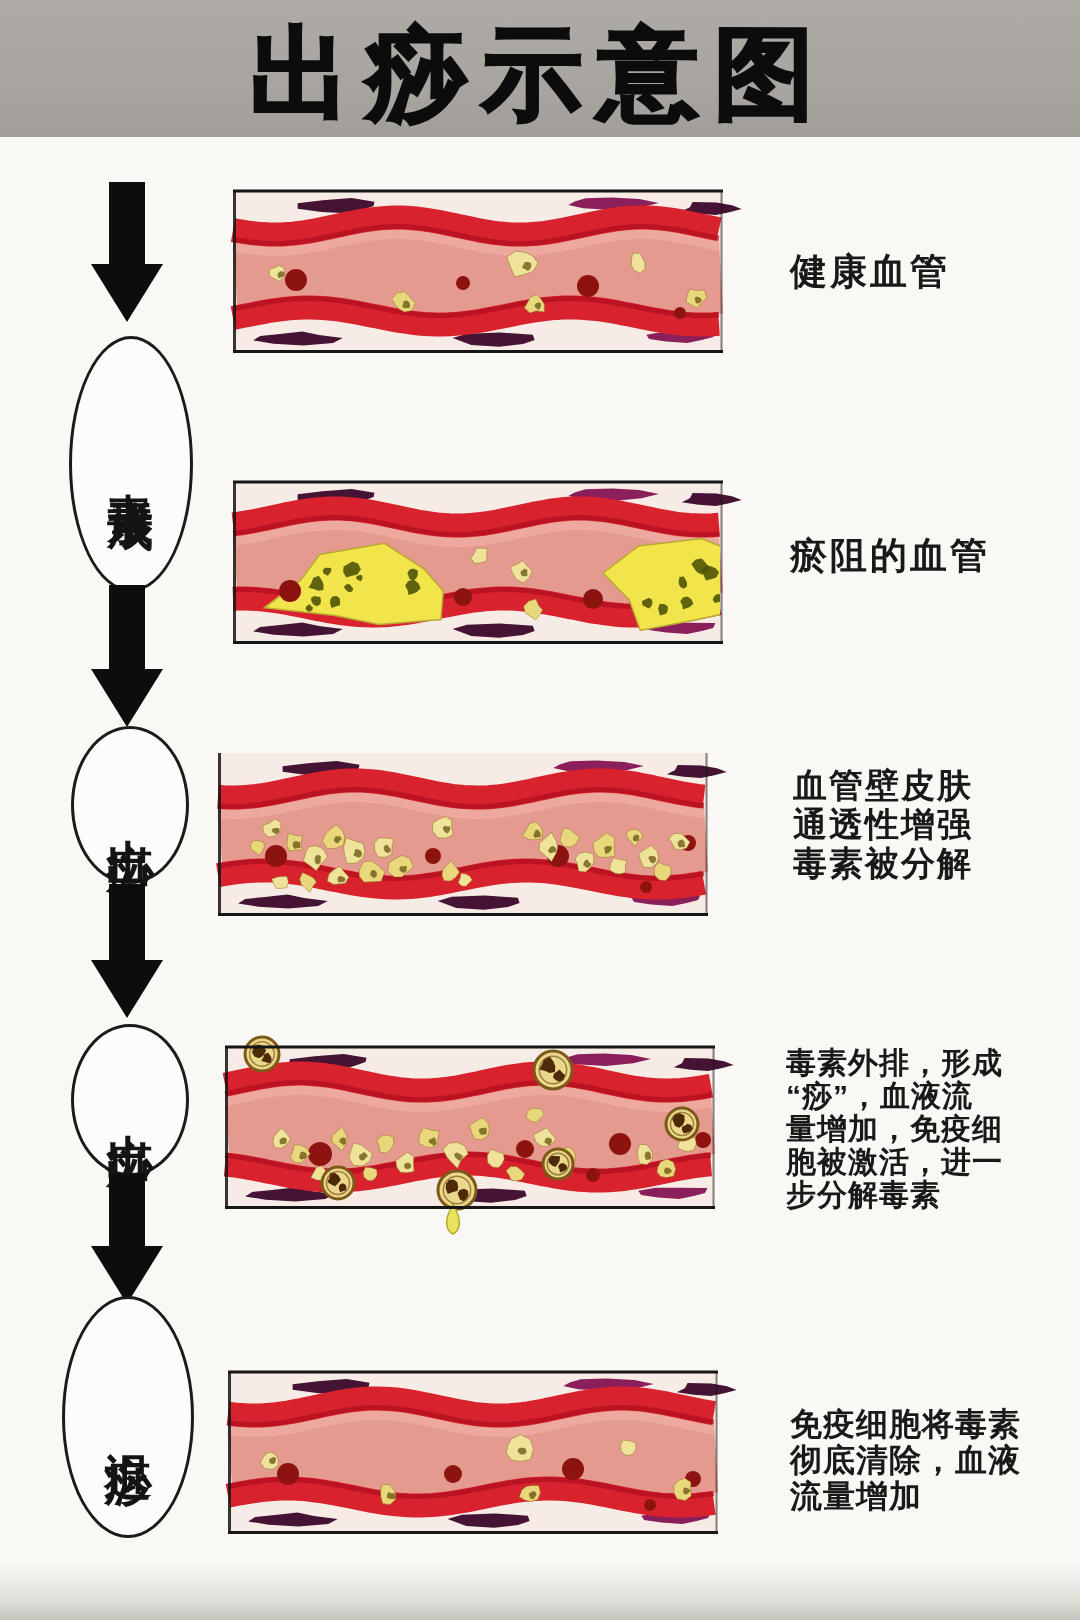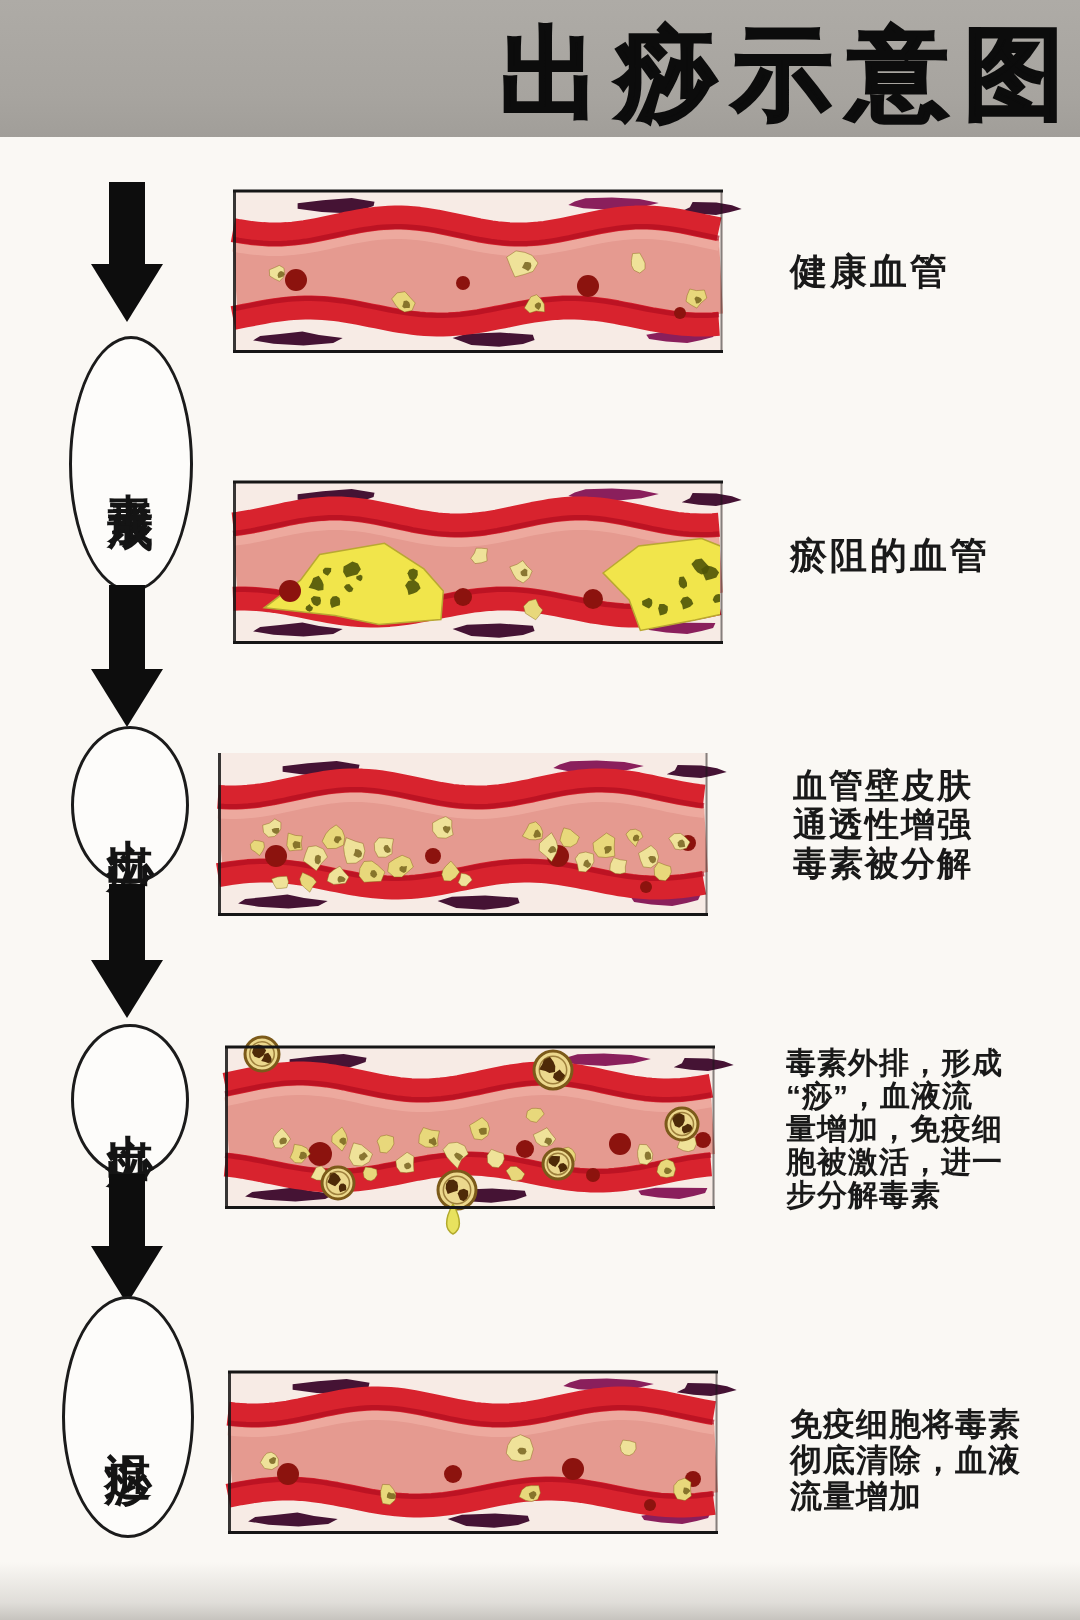--- a/index.html
+++ b/index.html
@@ -5,21 +5,21 @@
   html,body{margin:0;padding:0;background:#e8e6e2;}
   .page{
     position:relative; width:1080px; height:1620px; margin:0 auto;
     background:#faf8f4; overflow:hidden;
     font-family:"Liberation Sans", sans-serif;
   }
   
   .title-band{
     position:absolute; left:0; top:0; width:1080px; height:137px;
     background:linear-gradient(180deg,#aeaba6 0%,#a7a49f 70%,#a19e99 100%);
-    display:flex; align-items:center; justify-content:flex-end;
+    display:flex; align-items:center; justify-content:center;
   }
   .title-band h1{
     margin:0; font-size:100px; font-weight:900; color:#0c0c0c;
     letter-spacing:16px; line-height:1;
     -webkit-text-stroke:3px #0c0c0c;
     transform:translateY(4px);
   }
   
   .flow-arrow{position:absolute; left:91px; width:72px; display:flex; flex-direction:column; align-items:center;}
   .flow-arrow .bar{width:36px; background:#0d0d0d;}

